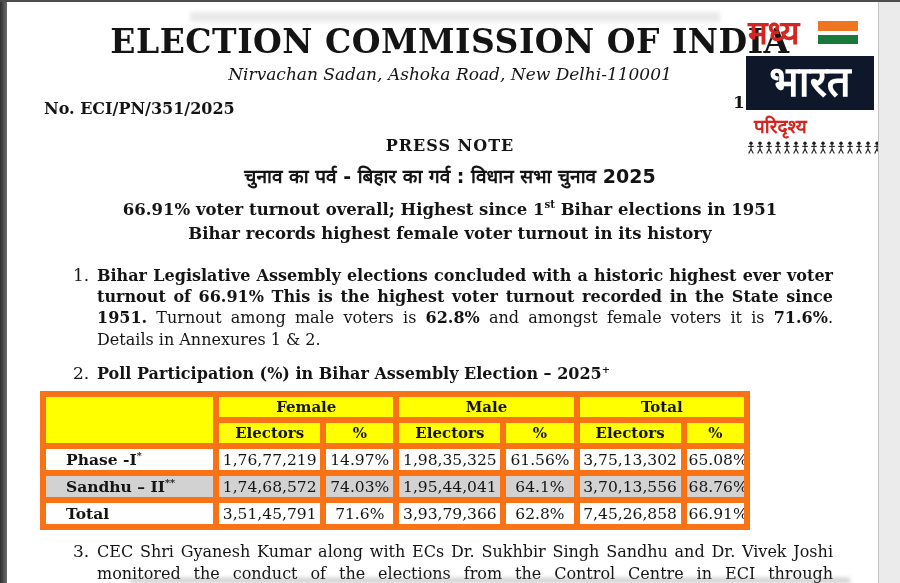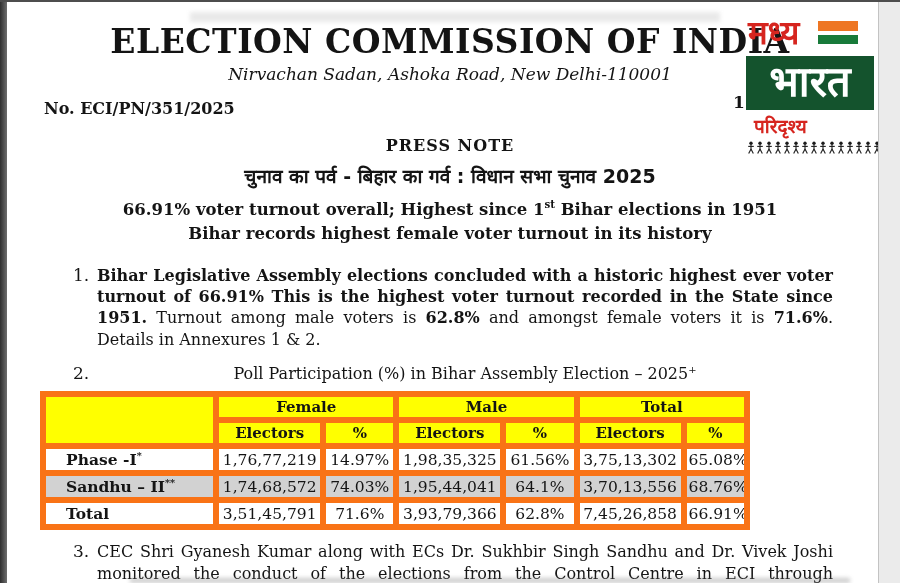--- a/index.html
+++ b/index.html
@@ -28,21 +28,21 @@
   .page-num { position:absolute; left:733px; top:92px; font-size:17px; font-weight:bold; z-index:3; }
 
   
   .logo { position:absolute; left:746px; top:16px; width:132px; z-index:2; }
   .logo-row1 { display:flex; align-items:center; gap:19px; margin-left:2px; }
   .madhya { color:#d6251f; font-size:33px; font-weight:bold;
             font-family:"DejaVu Sans", sans-serif; line-height:1; }
   .flag { display:flex; flex-direction:column; gap:4px; }
   .flag .saffron { width:40px; height:10px; background:#ee7623; }
   .flag .green   { width:40px; height:9px;  background:#187a3a; }
-  .bharat-box { margin-top:7px; width:128px; height:54px; background:#14532d;
+  .bharat-box { margin-top:7px; width:128px; height:54px; background:#0f172a;
                 color:#ffffff; font-family:"DejaVu Sans", sans-serif;
                 font-size:42px; font-weight:bold; line-height:52px; text-align:center; }
   .paridrishya { margin-top:3px; margin-left:8px; color:#d6251f;
                  font-family:"DejaVu Sans", sans-serif; font-size:19px; font-weight:bold; }
   .figures { margin-top:2px; margin-left:2px; }
 
   
   .pn-title { text-align:center; margin-top:18px; font-size:16px; font-weight:bold; letter-spacing:1px; }
   .hindi-heading { text-align:center; margin-top:8px; font-size:19px; font-weight:bold;
                    font-family:"DejaVu Sans", sans-serif; }
@@ -52,21 +52,21 @@
   sup { font-size:.62em; }
 
   
   .content { padding-left:55px; padding-right:67px; }
   .item { display:flex; margin-top:0; }
   .item-num  { width:42px; flex:none; font-size:17px; padding-left:18px; }
   .item-body { flex:1; font-size:16px; line-height:1.34; text-align:justify; }
   .item1 { margin-top:22px; }
   .item2 { margin-top:13px; }
   .item3 { margin-top:11px; }
-  .item2 .item-body { font-weight:normal; text-align:center; }
+  .item2 .item-body { font-weight:bold; text-align:left; }
 
   
   .tbl-wrap { margin:6px 0 0 40px; }
   table { border-collapse:collapse; width:710px; table-layout:fixed;
           font-family:"DejaVu Serif", serif; }
   th, td { border:6px solid #f97316; text-align:center; padding:1px 2px; overflow:hidden; }
   th { background:#ffff00; font-size:15px; font-weight:bold; height:22px; }
   td.corner { background:#ffff00; }
   td.rowlabel { text-align:left; padding-left:20px; font-weight:bold; font-size:15.5px; }
   td.num { font-size:15.5px; }

